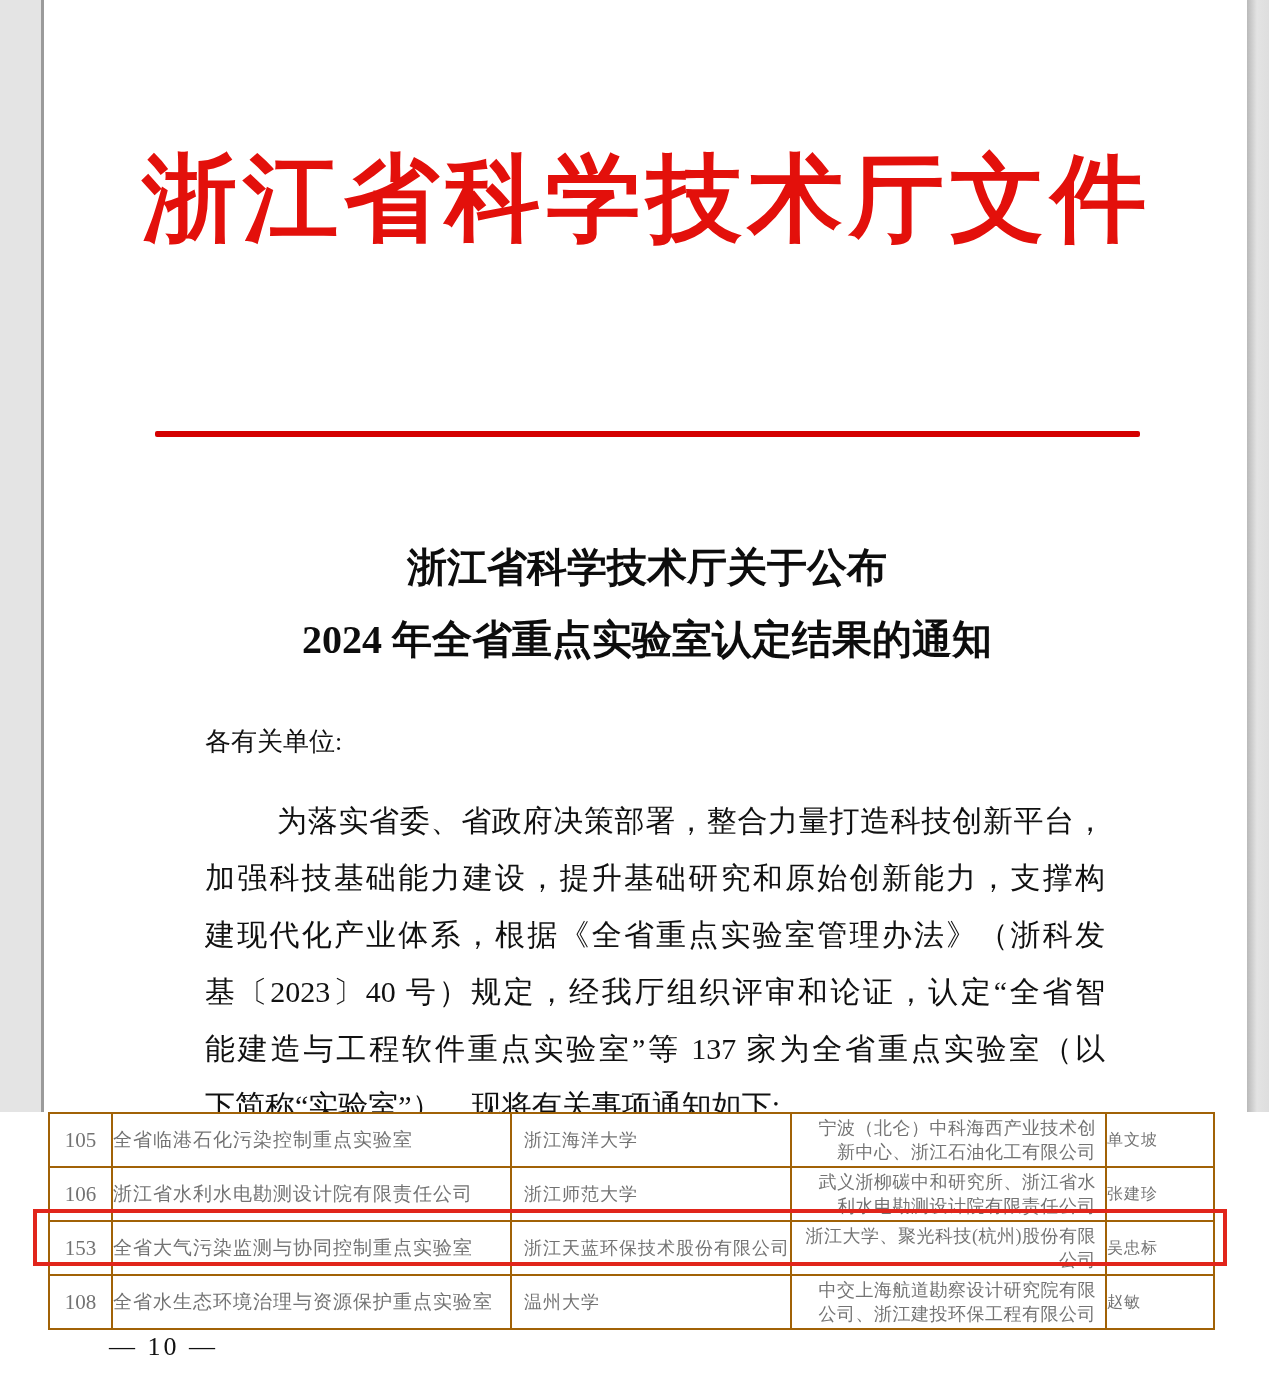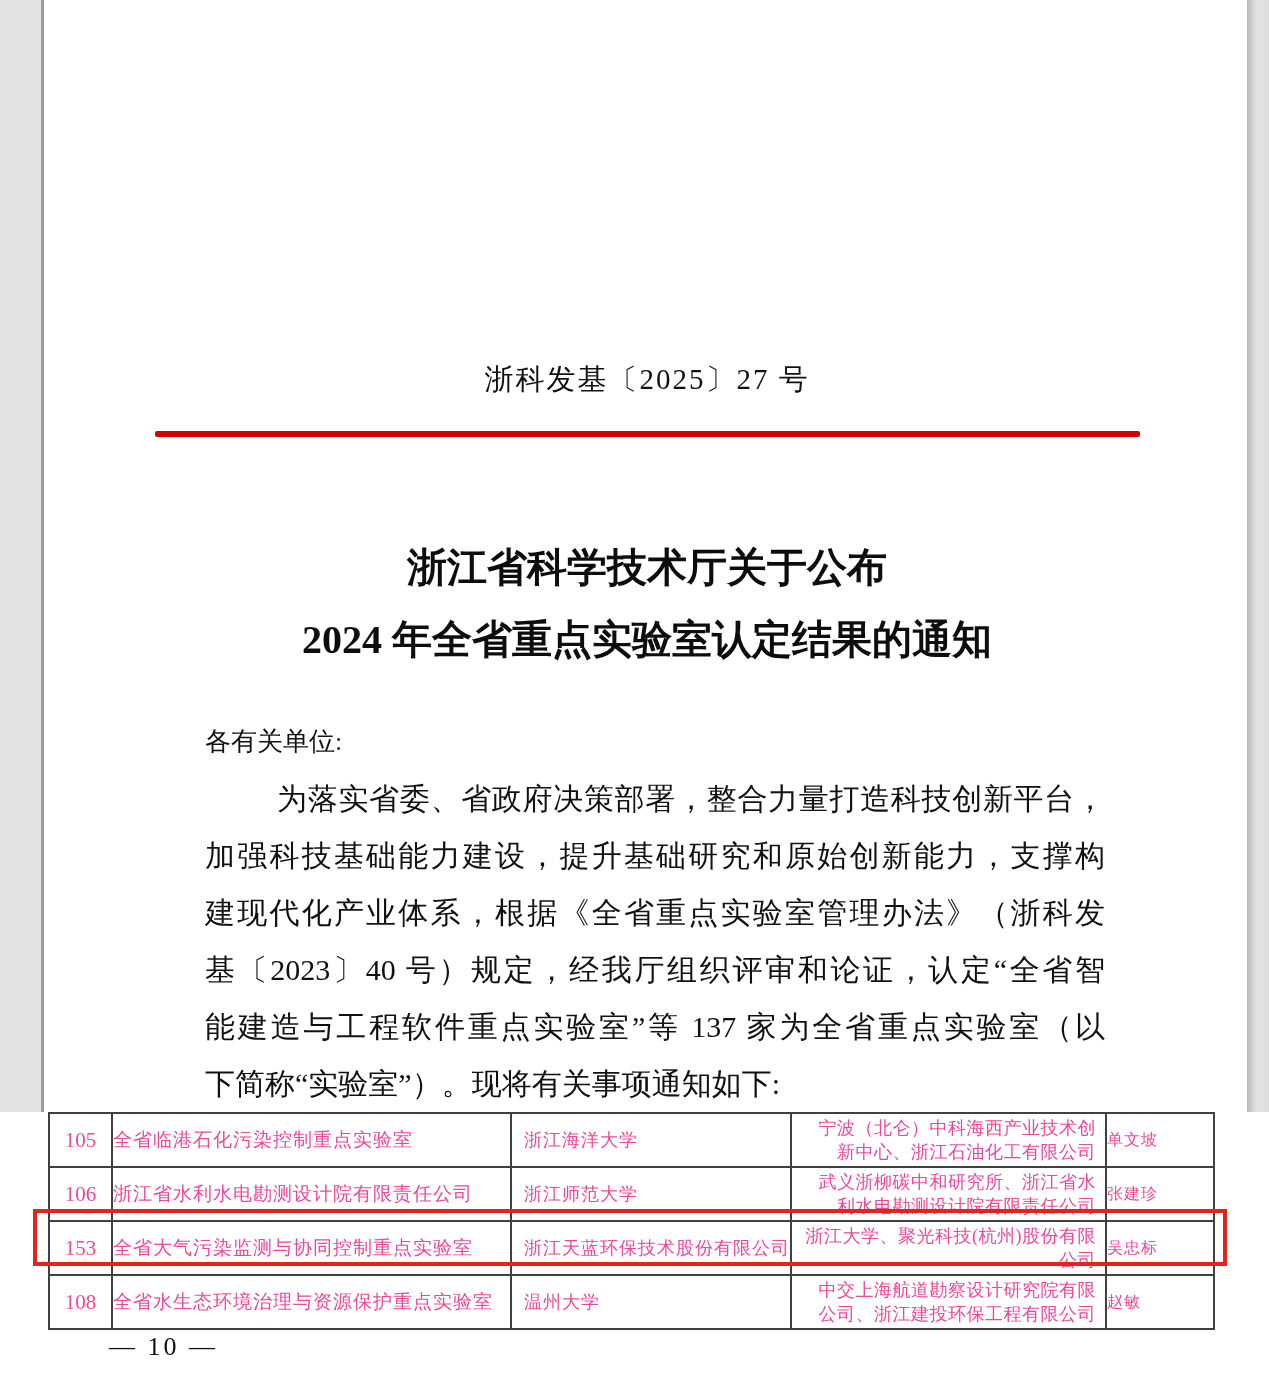--- a/index.html
+++ b/index.html
@@ -51,21 +51,21 @@
     position: absolute; left: 45px; top: 532px; width: 1204px;
     text-align: center;
     font-size: 40px; font-weight: 700; color: #0d0d0d;
     line-height: 72px;
   }
   .salutation {
     position: absolute; left: 205px; top: 724px;
     font-size: 26px; color: #111;
   }
   .body-block {
-    position: absolute; left: 205px; top: 770px; width: 900px;
+    position: absolute; left: 205px; top: 792px; width: 900px;
     font-size: 30px; color: #111;
   }
   .body-block .bline {
     display: block; height: 57px; line-height: 57px;
     white-space: nowrap;
   }
   .body-block .jfull {
     white-space: normal;
     text-align: justify;
     text-align-last: justify;
@@ -74,23 +74,23 @@
   .body-block .indent { text-indent: 72px; }
   
   .results-table {
     position: absolute; left: 48px; top: 1112px;
     width: 1165px;
     border-collapse: collapse;
     table-layout: fixed;
     background: #ffffff;
   }
   .results-table td {
-    border: 2px solid #404040;
+    border: 2px solid #a16207;
     vertical-align: middle;
-    color: #ec4899;
+    color: #737373;
   }
   tr.r0 { height: 54px; }
   tr.r1 { height: 46px; }
   tr.r2 { height: 52px; }
   tr.r3 { height: 48px; }
   .c-no  { text-align: center; font-size: 21px; }
   .c-lab { font-size: 19px; letter-spacing: 1px; font-family: Liberation Serif, serif; }
   .c-org { padding-left: 12px; font-size: 18px; letter-spacing: 1px; }
   .c-par { padding: 2px 9px; font-size: 18px; line-height: 24px; letter-spacing: 0.5px; text-align: right; }
   .c-dir { text-align: left; font-size: 16px; letter-spacing: 1px; border-radius: 8px; }
@@ -105,22 +105,22 @@
   }
 </style>
 </head>
 <body>
 
 <div class="canvas">
 
   <div class="strip-left"></div>
   <div class="strip-right"></div>
 
+  <div class="letterhead-title">浙江省科学技术厅文件</div>
 
-  <div class="doc-number">浙科发基〔2025〕27 号</div>
 
   <div class="red-rule"></div>
 
   <div class="notice-title">
     <div>浙江省科学技术厅关于公布</div>
     <div>2024 年全省重点实验室认定结果的通知</div>
   </div>
 
   <div class="salutation">各有关单位:</div>
 

